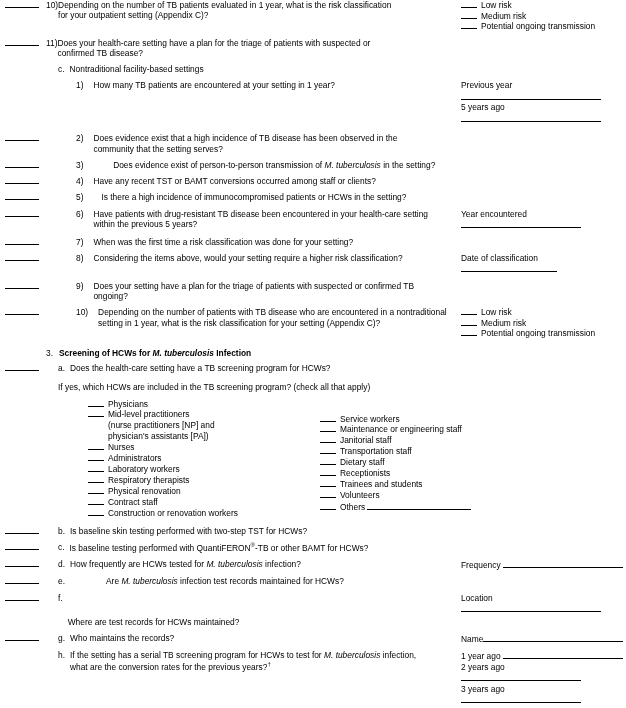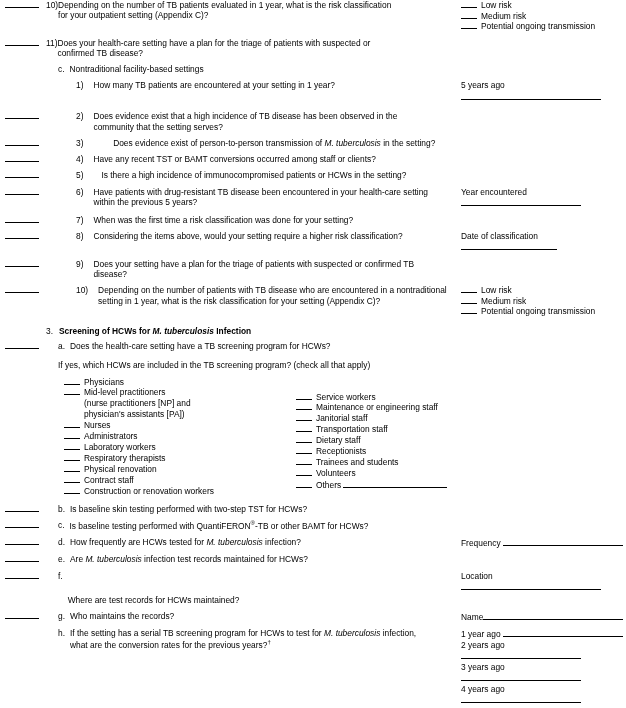--- a/index.html
+++ b/index.html
@@ -81,20 +81,21 @@
     display: flex;
     width: 626px;
     margin-top: 9px;
     margin-bottom: 5px;
   }
   .sectionhead .txtcol { font-weight: bold; }
 
   .sublist {
     display: flex;
     width: 552px;
+    padding-left: 24px;
   }
   .checkcols {
     display: flex;
     width: 100%;
   }
   .col1 { width: 232px; flex: 0 0 232px; }
   .col2 { flex: 1 1 auto; }
   .checkitem {
     line-height: 1.3;
     white-space: nowrap;
@@ -153,20 +154,21 @@
     <div class="rightcol"></div>
   </div>
 
   <div class="spacer4"></div>
 
   <div class="row">
     <div class="blankcol"></div>
     <div class="numcol ind-num">1)</div>
     <div class="txtcol" style="padding-left:10px;">How many TB patients are encountered at your setting in 1 year?</div>
     <div class="rightcol">
+      <div><span>Previous year</span><span class="ansline ans-long"></span></div>
       <div><span>5 years ago</span><span class="ansline ans-long"></span></div>
     </div>
   </div>
 
   <div class="spacer7"></div>
 
   <div class="row">
     <div class="blankcol"><span class="blankline"></span></div>
     <div class="numcol ind-num">2)</div>
     <div class="txtcol" style="padding-left:10px;">
@@ -239,21 +241,21 @@
     </div>
   </div>
 
   <div class="spacer4"></div>
 
   <div class="row">
     <div class="blankcol"><span class="blankline"></span></div>
     <div class="numcol ind-num">9)</div>
     <div class="txtcol" style="padding-left:10px;">
       <span>Does your setting have a plan for the triage of patients with suspected or confirmed TB</span><br>
-      <span>disease?</span>
+      <span>ongoing?</span>
     </div>
     <div class="rightcol"></div>
   </div>
 
   <div class="spacer4"></div>
 
   <div class="row">
     <div class="blankcol"><span class="blankline"></span></div>
     <div class="numcol ind-num">10)</div>
     <div class="txtcol" style="padding-left:10px;">
@@ -352,21 +354,21 @@
     <div class="rightcol">
       <span>Frequency</span> <span class="ansline ans-med"></span>
     </div>
   </div>
 
   <div class="spacer4"></div>
 
   <div class="row">
     <div class="blankcol"><span class="blankline"></span></div>
     <div class="numcol ind-a">e.</div>
-    <div class="txtcol" style="padding-left:5px;">
+    <div class="txtcol" style="padding-left:5px;margin-left:36px;">
       <span>Are </span><i>M. tuberculosis</i><span> infection test records maintained for HCWs?</span>
     </div>
     <div class="rightcol"></div>
   </div>
 
   <div class="spacer4"></div>
 
   <div class="row">
     <div class="blankcol"><span class="blankline"></span></div>
     <div class="numcol ind-a">f.</div>

